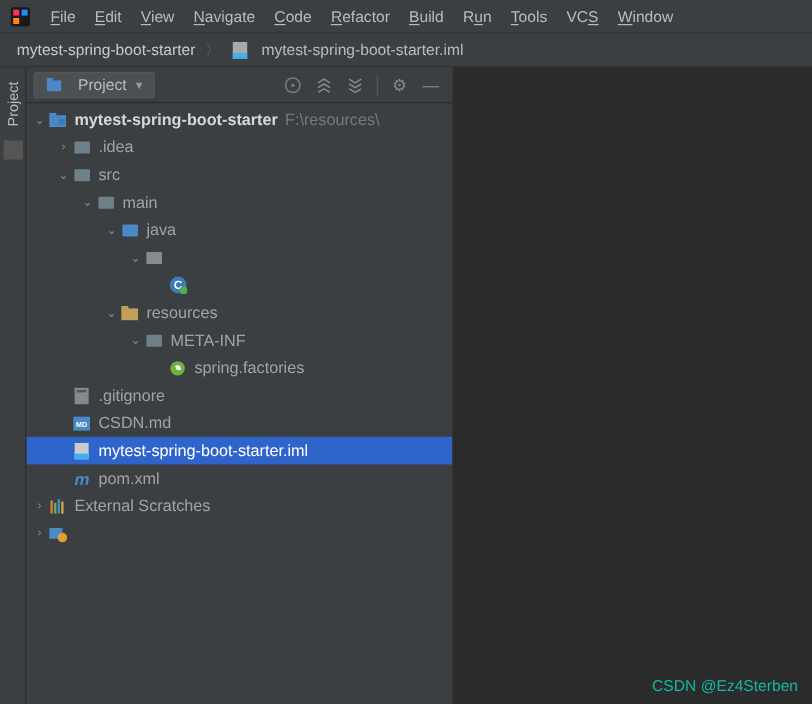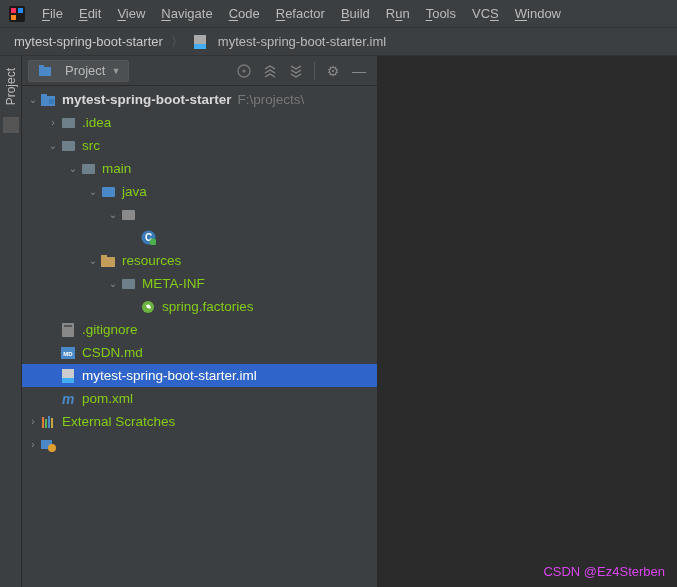--- a/index.html
+++ b/index.html
@@ -21,27 +21,27 @@
 .dropdown-arrow { font-size: 9px; color: #999; }
 .toolbar-icons { display: flex; gap: 10px; align-items: center; padding-right: 4px; }
 .toolbar-icon { width: 16px; height: 16px; color: #888; cursor: pointer; display: flex; align-items: center; justify-content: center; font-size: 14px; }
 .divider { width: 1px; height: 18px; background: #555; }
 .tree { flex: 1; overflow: hidden; padding: 2px 0; font-size: 13.5px; }
 .tree-row { display: flex; align-items: center; height: 23px; cursor: pointer; white-space: nowrap; }
 .tree-row.selected { background: #2f65ca; color: #fff; }
 .tree-row.selected .tree-label { color: #fff; }
 .tree-toggle { width: 14px; text-align: center; color: #888; font-size: 10px; flex-shrink: 0; }
 .tree-icon { width: 16px; height: 16px; margin-right: 6px; flex-shrink: 0; display: flex; align-items: center; justify-content: center; }
-.tree-label { color: #84cc16; }
+.tree-label { color: #a3a3a3; }
 .tree-path { color: #787878; margin-left: 6px; }
 .folder { background: #6e8089; width: 13px; height: 10px; border-radius: 1px; position: relative; }
 .folder.src { background: #4a88c7; }
 .folder.pkg { background: #8a8a8a; }
 .editor { flex: 1; background: #2b2b2b; }
-.watermark { position: absolute; right: 12px; bottom: 8px; color: #d946ef; font-size: 13px; }
+.watermark { position: absolute; right: 12px; bottom: 8px; color: #14b8a6; font-size: 13px; }
 svg { display: block; }
 </style>
 </head>
 <body>
 
 <div class="menubar">
   <span class="app-icon">
     <svg width="18" height="18" viewBox="0 0 18 18">
         <rect x="1" y="1" width="16" height="16" rx="2" fill="#1a1a1a"></rect>
         <rect x="3" y="3" width="5" height="5" fill="#fe315d"></rect>
@@ -123,21 +123,21 @@
       <div class="tree-row" style="padding-left:4px">
         <span class="tree-toggle">⌄</span>
         <span class="tree-icon">
             <svg width="14" height="12">
               <rect width="14" height="10" y="2" fill="#4a88c7"></rect>
               <rect width="6" height="3" fill="#4a88c7"></rect>
               <rect x="8" y="5" width="5" height="5" fill="#3a7ab7"></rect>
             </svg>
           </span>
         <span class="tree-label" style="font-weight:600;color:#d8d8d8">mytest-spring-boot-starter</span>
-        <span class="tree-path">F:\projects\</span>
+        <span class="tree-path">F:\resources\</span>
       </div>
       <div class="tree-row" style="padding-left:24px">
         <span class="tree-toggle">›</span>
         <span class="tree-icon">
             <div class="folder"></div>
           </span>
         <span class="tree-label">.idea</span>
       </div>
       <div class="tree-row" style="padding-left:24px">
         <span class="tree-toggle">⌄</span>

